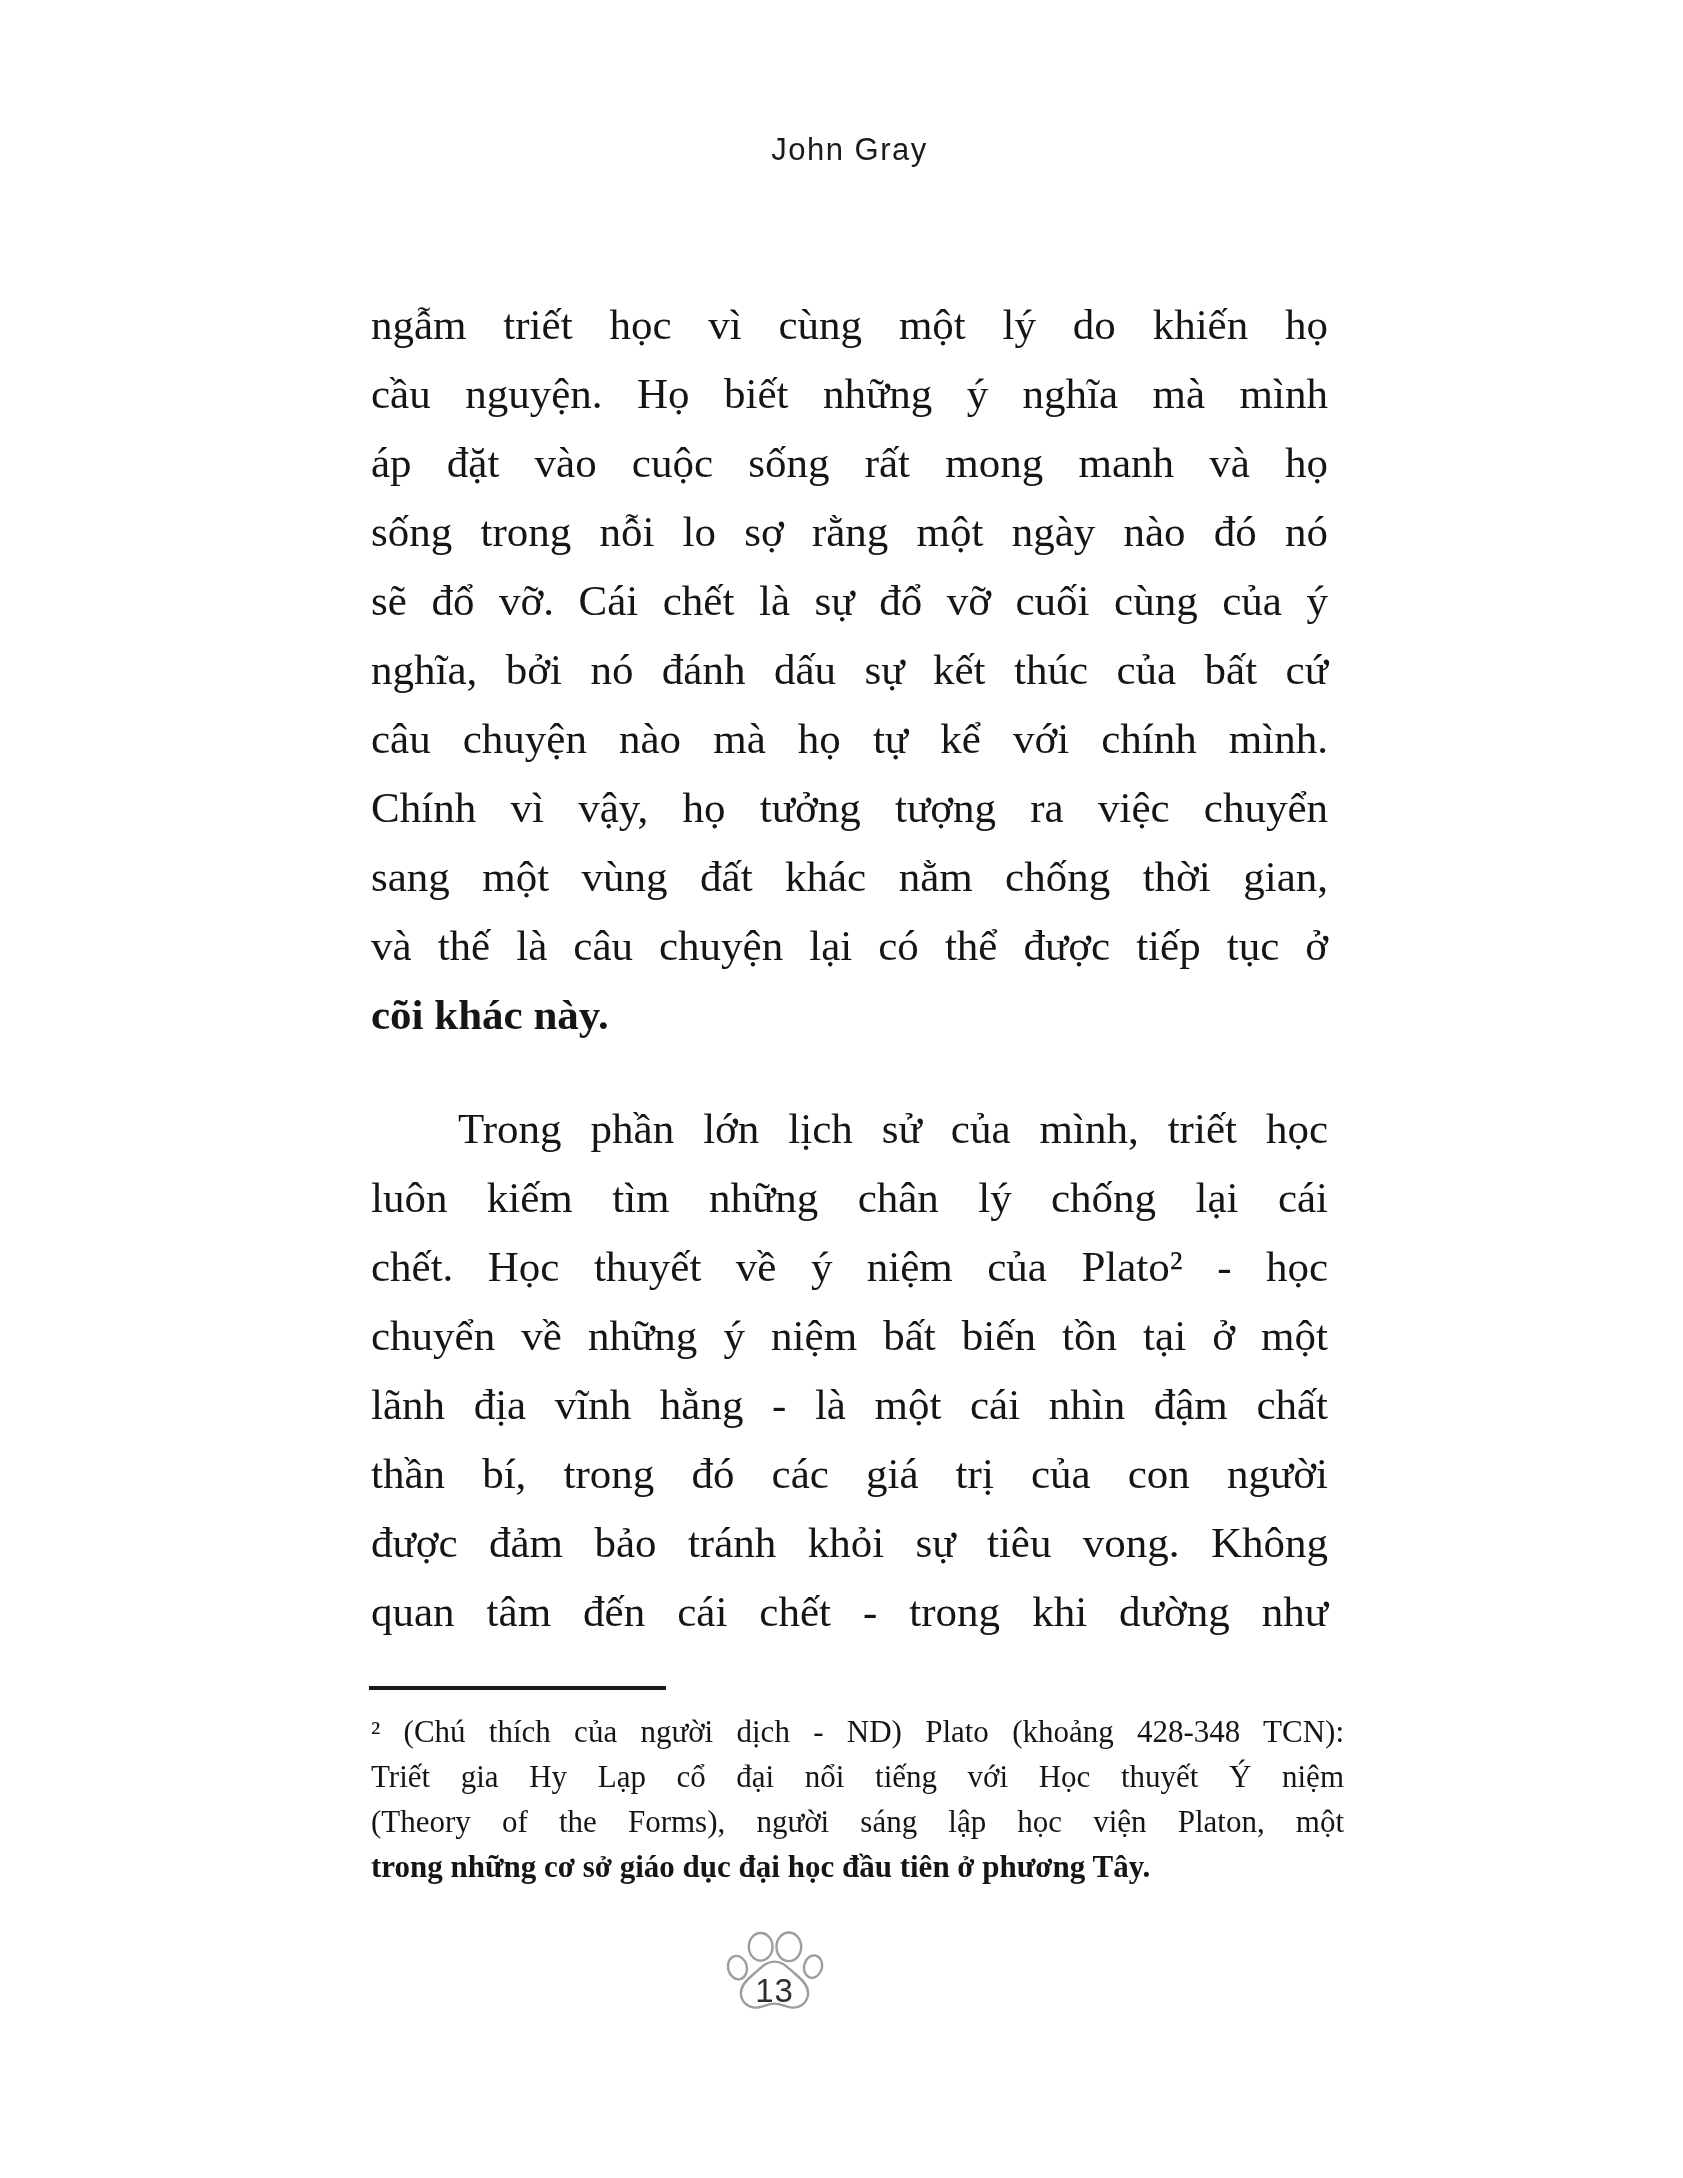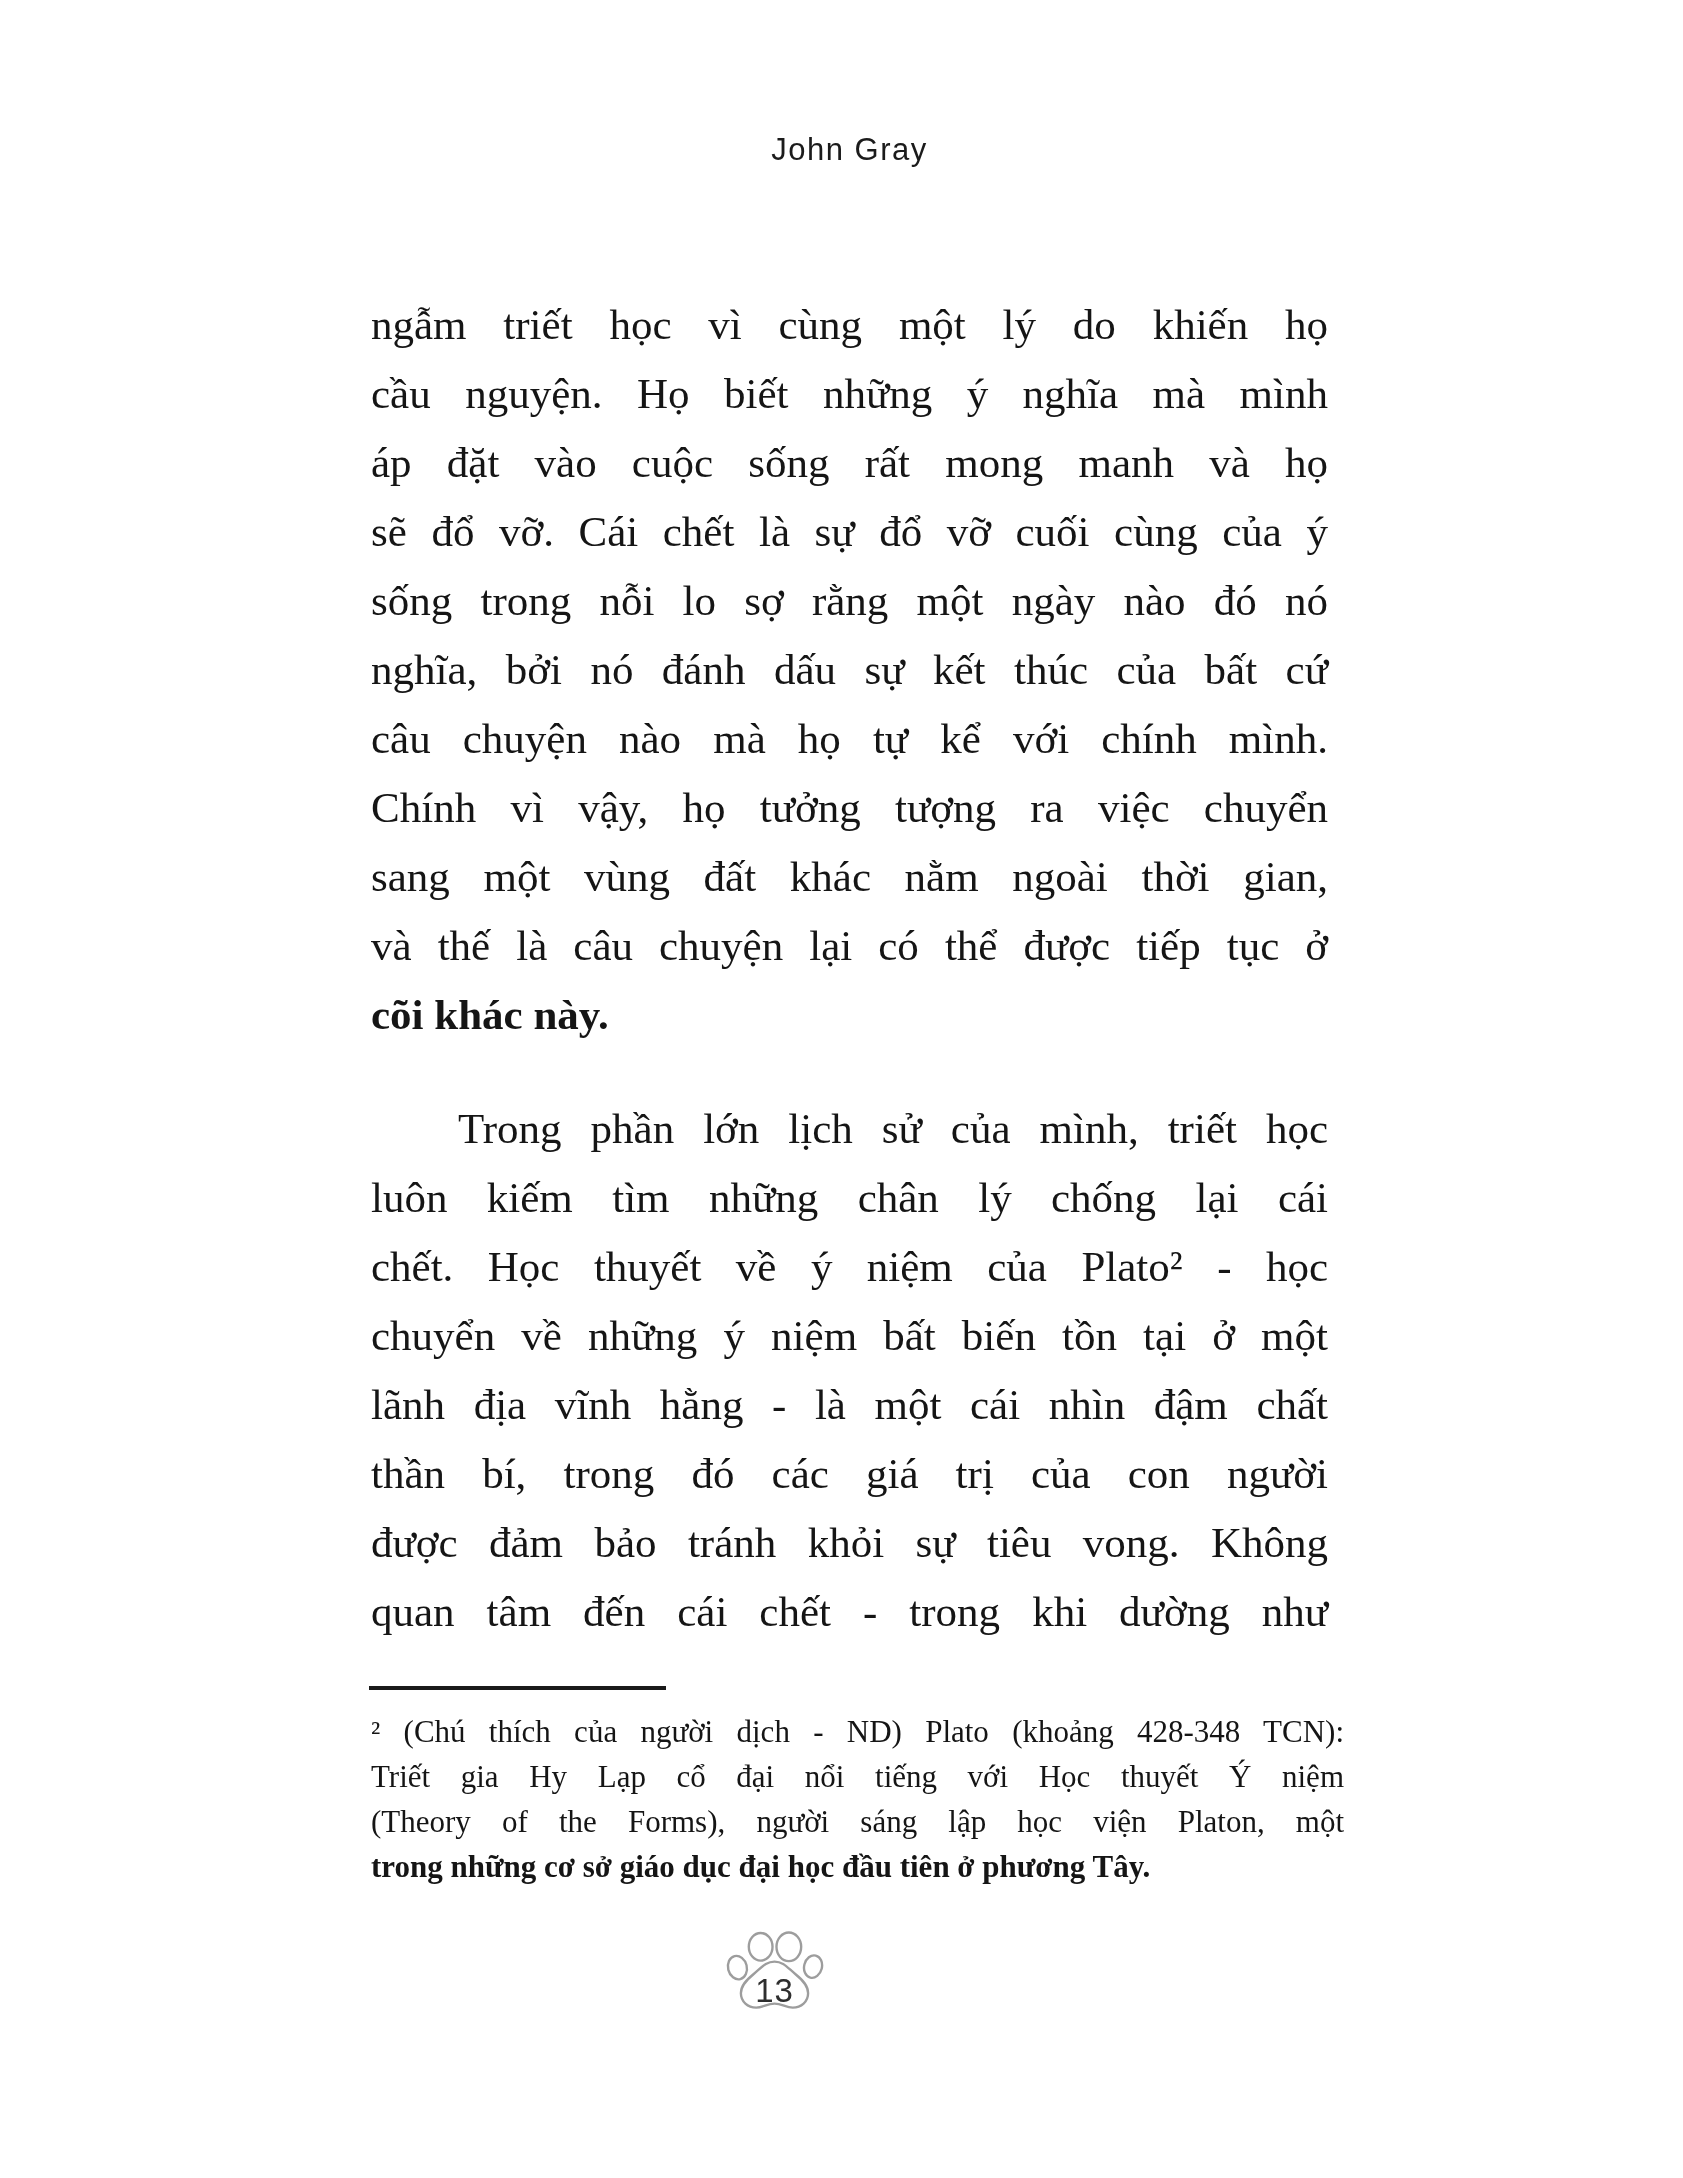--- a/index.html
+++ b/index.html
@@ -89,26 +89,26 @@
 
 <div class="page">
 
   <div class="running-header">John Gray</div>
 
   <div class="body-text">
     <div class="paragraph">
         <div class="line">ngẫm triết học vì cùng một lý do khiến họ</div>
         <div class="line">cầu nguyện. Họ biết những ý nghĩa mà mình</div>
         <div class="line">áp đặt vào cuộc sống rất mong manh và họ</div>
+        <div class="line">sống trong nỗi lo sợ rằng một ngày nào đó nó</div>
         <div class="line">sẽ đổ vỡ. Cái chết là sự đổ vỡ cuối cùng của ý</div>
-        <div class="line">sống trong nỗi lo sợ rằng một ngày nào đó nó</div>
         <div class="line">nghĩa, bởi nó đánh dấu sự kết thúc của bất cứ</div>
         <div class="line">câu chuyện nào mà họ tự kể với chính mình.</div>
         <div class="line">Chính vì vậy, họ tưởng tượng ra việc chuyển</div>
-        <div class="line">sang một vùng đất khác nằm ngoài thời gian,</div>
+        <div class="line">sang một vùng đất khác nằm chống thời gian,</div>
         <div class="line">và thế là câu chuyện lại có thể được tiếp tục ở</div>
         <div class="line last">cõi khác này.</div>
       </div>
     <div class="paragraph">
         <div class="line indent">Trong phần lớn lịch sử của mình, triết học</div>
         <div class="line">luôn kiếm tìm những chân lý chống lại cái</div>
         <div class="line">chết. Học thuyết về ý niệm của Plato² - học</div>
         <div class="line">chuyển về những ý niệm bất biến tồn tại ở một</div>
         <div class="line">lãnh địa vĩnh hằng - là một cái nhìn đậm chất</div>
         <div class="line">thần bí, trong đó các giá trị của con người</div>

